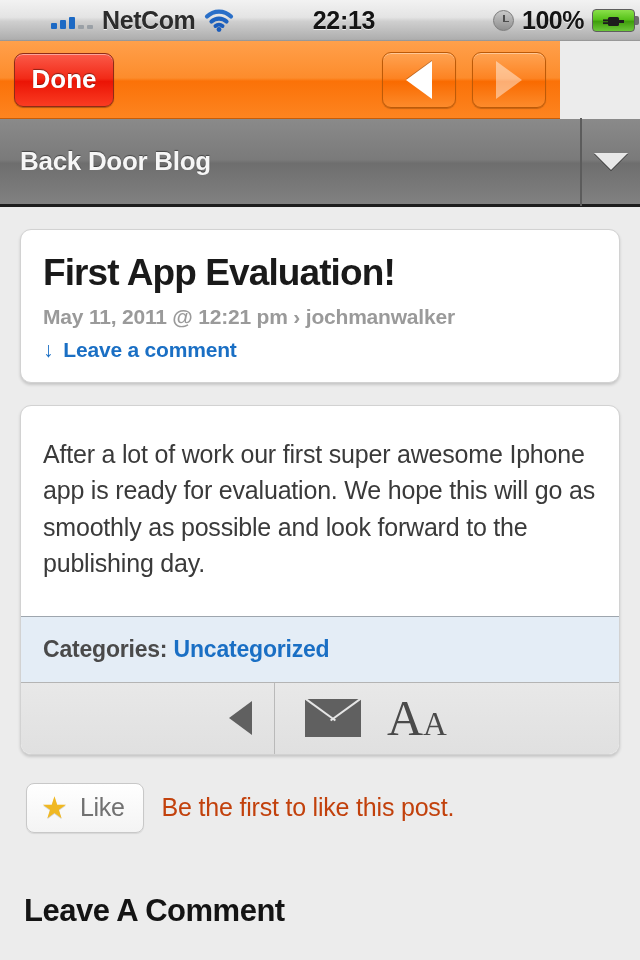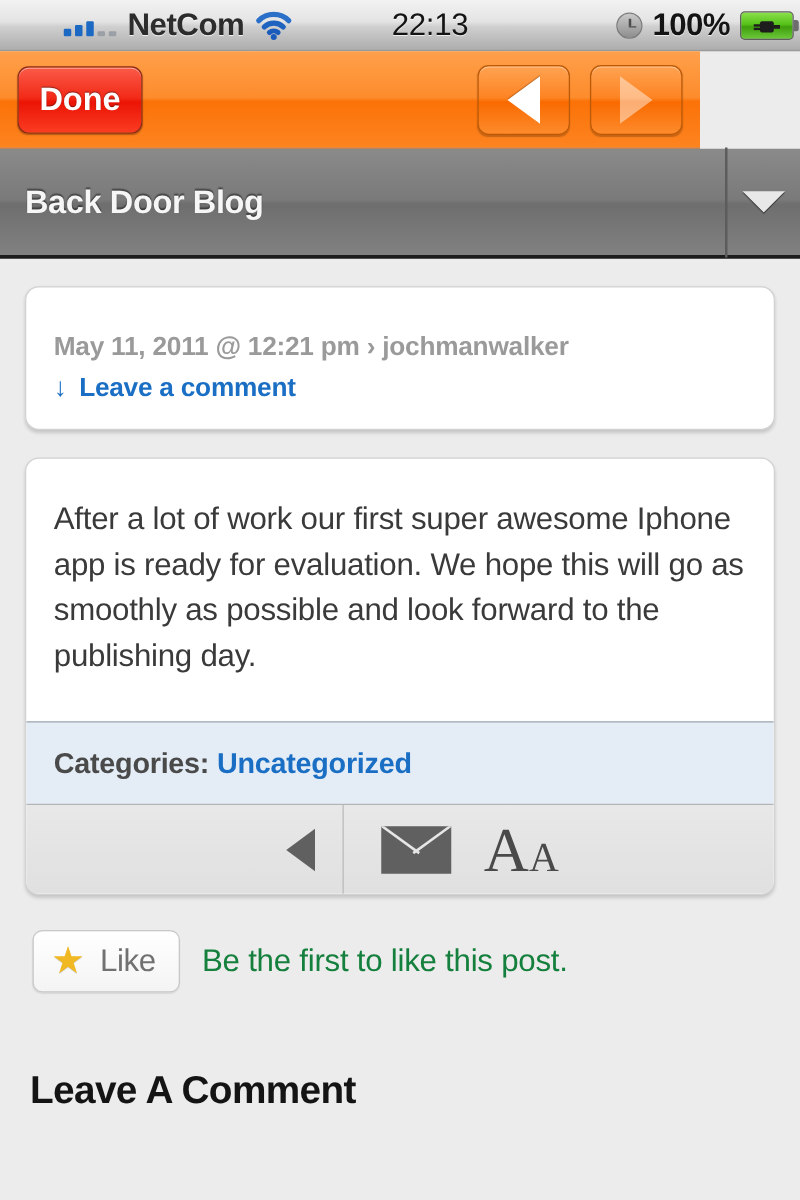--- a/index.html
+++ b/index.html
@@ -24,21 +24,21 @@
   .bar.off{ background:#9aa0a6; }
   .b1{height:6px}.b2{height:9px}.b3{height:12px}.b4{height:15px}.b5{height:17px}
   .bar.off.b4{height:4px}.bar.off.b5{height:4px}
   .carrier{
     font-size:25px; font-weight:bold; color:#2c2c2c;
     letter-spacing:-0.4px; text-shadow:0 1px 0 rgba(255,255,255,.75);
   }
   .wifi{ width:30px; height:23px; position:relative; }
   .sb-time{
     position:absolute; left:0; right:0; text-align:center;
-    font-size:25px; font-weight:normal; color:#141414;
+    font-size:25px; font-weight:bold; color:#141414;
     letter-spacing:-0.3px; text-shadow:0 1px 0 rgba(255,255,255,.7);padding-left:48px;
   }
   .sb-right{
     margin-left:auto; display:flex; align-items:center; gap:8px;
     padding-right:1px;
   }
   .clock-icon{
     width:21px; height:21px; border-radius:50%;
     background:linear-gradient(to bottom,#c9c9c9,#8e8e8e);
     border:1px solid #7c7c7c; position:relative;
@@ -200,21 +200,21 @@
   .like-row{ display:flex; align-items:center; gap:18px; margin-top:28px; padding-left:6px; }
   .like-btn{
     background:linear-gradient(to bottom,#ffffff,#f4f4f4);
     border:1px solid #c8c8c8; border-radius:8px;
     padding:9px 18px 9px 14px; display:flex; align-items:center; gap:12px;
     box-shadow:0 1px 1px rgba(0,0,0,.09); cursor:pointer;
   }
   .star{ font-size:30px; color:#f0b822; line-height:1;
          text-shadow:0 1px 0 rgba(0,0,0,.15); }
   .like-label{ font-size:25px; color:#717171; letter-spacing:-0.3px; }
-  .like-text{ font-size:25px; color:#15803d; letter-spacing:-0.2px; }
+  .like-text{ font-size:25px; color:#c2410c; letter-spacing:-0.2px; }
 
   
   .leave-heading{
     margin-top:60px; padding-left:4px;
     font-size:31px; font-weight:bold; color:#141414; letter-spacing:-0.5px;
   }
 </style>
 </head>
 <body>
 
@@ -273,20 +273,21 @@
   <div class="blog-title">Back Door Blog</div>
   <div class="blog-drop">
     <div class="chev"></div>
   </div>
 </div>
 
 <div class="content">
 
   <div class="card">
     <div class="card-head">
+      <div class="post-title">First App Evaluation!</div>
       <div class="post-meta">May 11, 2011 @ 12:21 pm › jochmanwalker</div>
       <div class="comment-link">
         <span class="arrow-down">↓</span><span>Leave a comment</span>
       </div>
     </div>
   </div>
 
   <div class="card card-body">
     <div class="post-text">After a lot of work our first super awesome Iphone app is ready for evaluation. We hope this will go as smoothly as possible and look forward to the publishing day.</div>
 

